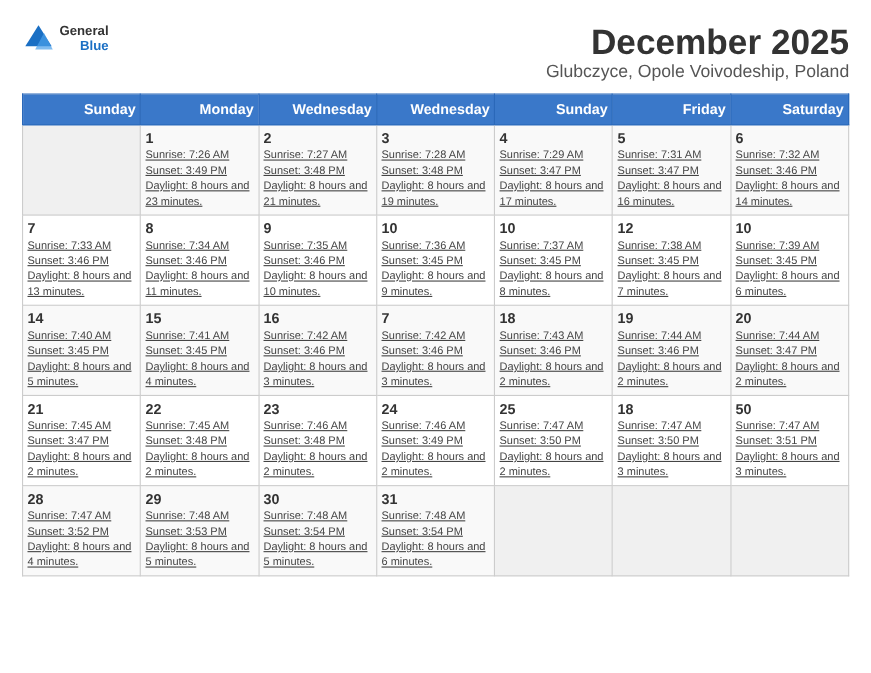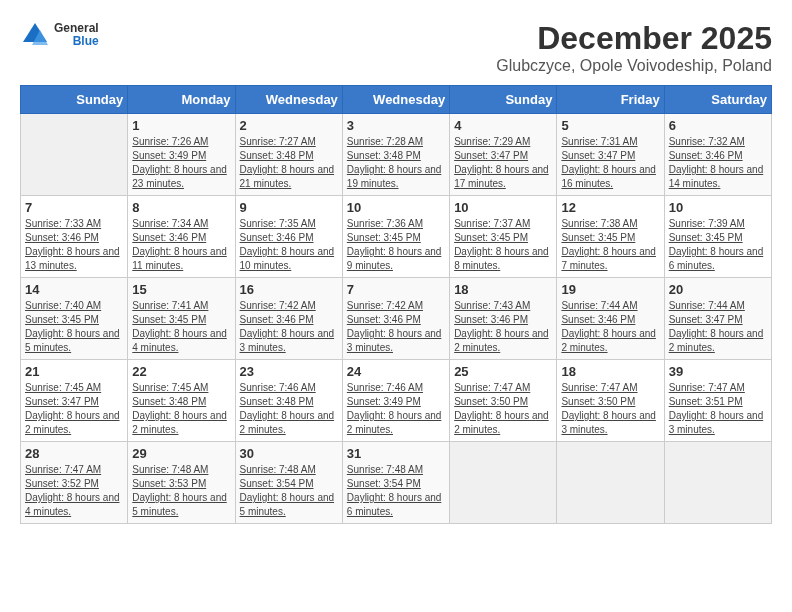--- a/index.html
+++ b/index.html
@@ -149,21 +149,21 @@
         <td><span class="day-number">19</span><span class="day-info">Sunrise: 7:44 AM<br>Sunset: 3:46 PM<br>Daylight: 8 hours and 2 minutes.</span></td>
         <td><span class="day-number">20</span><span class="day-info">Sunrise: 7:44 AM<br>Sunset: 3:47 PM<br>Daylight: 8 hours and 2 minutes.</span></td>
       </tr>
       <tr>
         <td><span class="day-number">21</span><span class="day-info">Sunrise: 7:45 AM<br>Sunset: 3:47 PM<br>Daylight: 8 hours and 2 minutes.</span></td>
         <td><span class="day-number">22</span><span class="day-info">Sunrise: 7:45 AM<br>Sunset: 3:48 PM<br>Daylight: 8 hours and 2 minutes.</span></td>
         <td><span class="day-number">23</span><span class="day-info">Sunrise: 7:46 AM<br>Sunset: 3:48 PM<br>Daylight: 8 hours and 2 minutes.</span></td>
         <td><span class="day-number">24</span><span class="day-info">Sunrise: 7:46 AM<br>Sunset: 3:49 PM<br>Daylight: 8 hours and 2 minutes.</span></td>
         <td><span class="day-number">25</span><span class="day-info">Sunrise: 7:47 AM<br>Sunset: 3:50 PM<br>Daylight: 8 hours and 2 minutes.</span></td>
         <td><span class="day-number">18</span><span class="day-info">Sunrise: 7:47 AM<br>Sunset: 3:50 PM<br>Daylight: 8 hours and 3 minutes.</span></td>
-        <td><span class="day-number">39</span><span class="day-info">Sunrise: 7:47 AM<br>Sunset: 3:51 PM<br>Daylight: 8 hours and 3 minutes.</span></td>
+        <td><span class="day-number">50</span><span class="day-info">Sunrise: 7:47 AM<br>Sunset: 3:51 PM<br>Daylight: 8 hours and 3 minutes.</span></td>
       </tr>
       <tr>
         <td><span class="day-number">28</span><span class="day-info">Sunrise: 7:47 AM<br>Sunset: 3:52 PM<br>Daylight: 8 hours and 4 minutes.</span></td>
         <td><span class="day-number">29</span><span class="day-info">Sunrise: 7:48 AM<br>Sunset: 3:53 PM<br>Daylight: 8 hours and 5 minutes.</span></td>
         <td><span class="day-number">30</span><span class="day-info">Sunrise: 7:48 AM<br>Sunset: 3:54 PM<br>Daylight: 8 hours and 5 minutes.</span></td>
         <td><span class="day-number">31</span><span class="day-info">Sunrise: 7:48 AM<br>Sunset: 3:54 PM<br>Daylight: 8 hours and 6 minutes.</span></td>
         <td class="empty-cell"></td>
         <td class="empty-cell"></td>
         <td class="empty-cell"></td>
       </tr>

